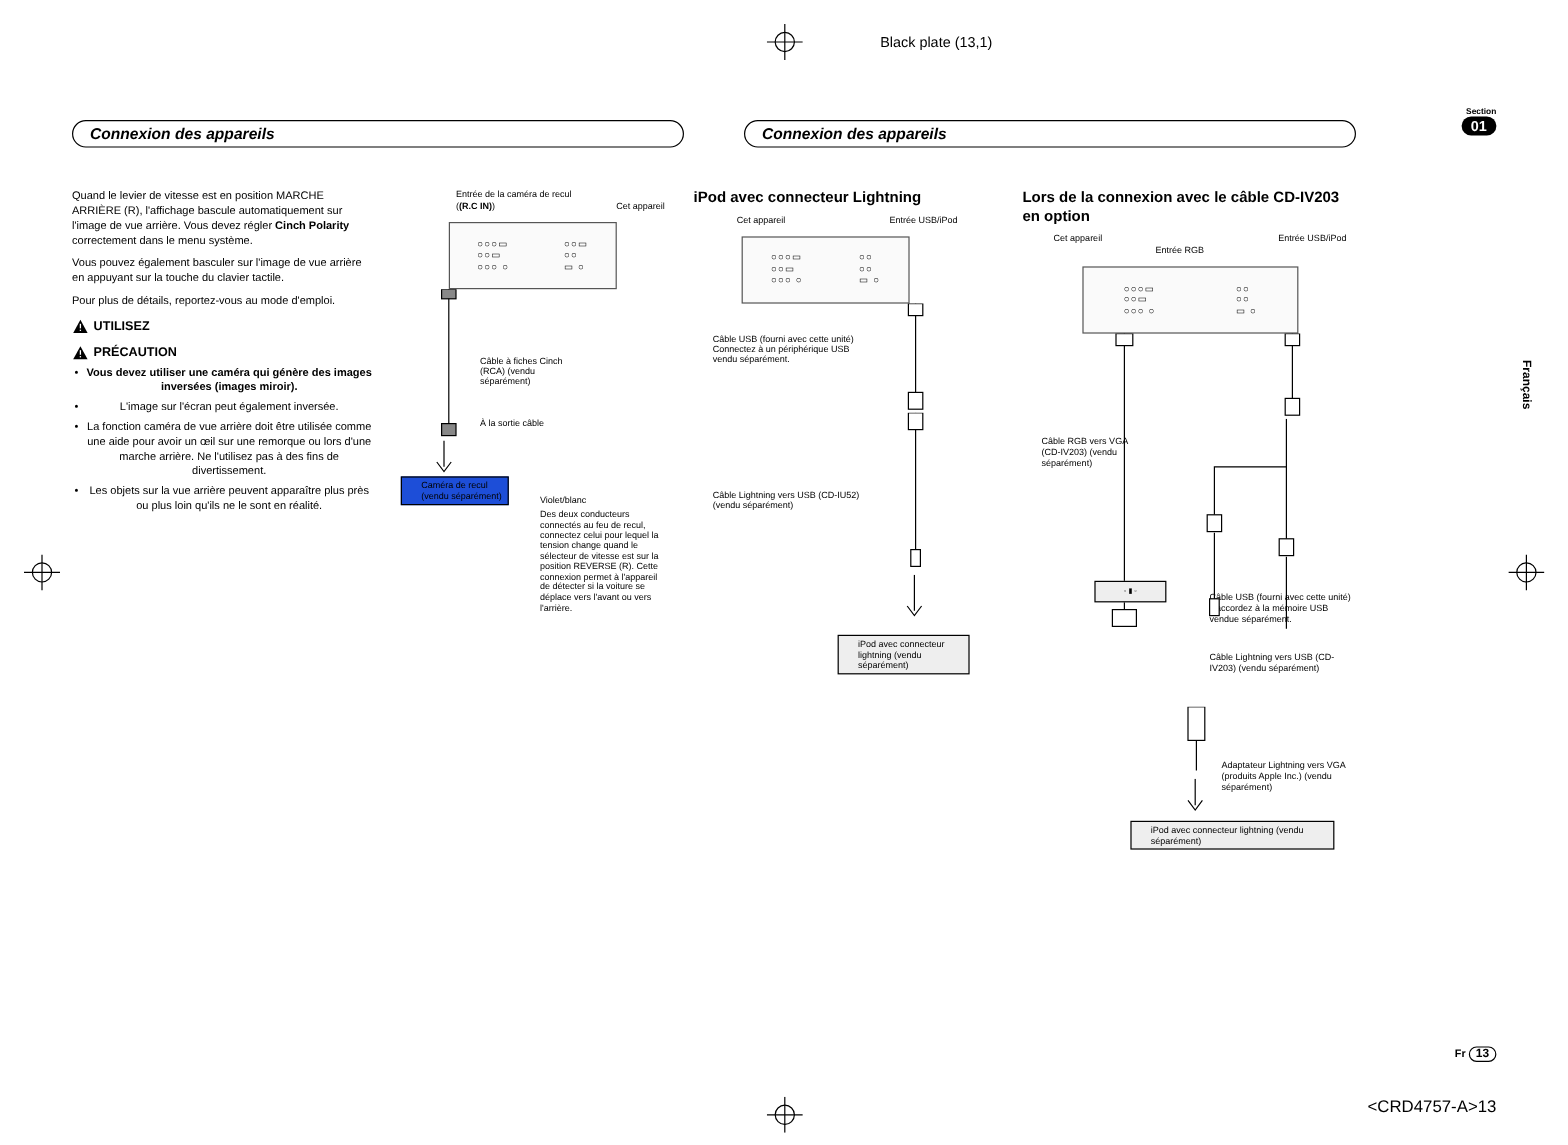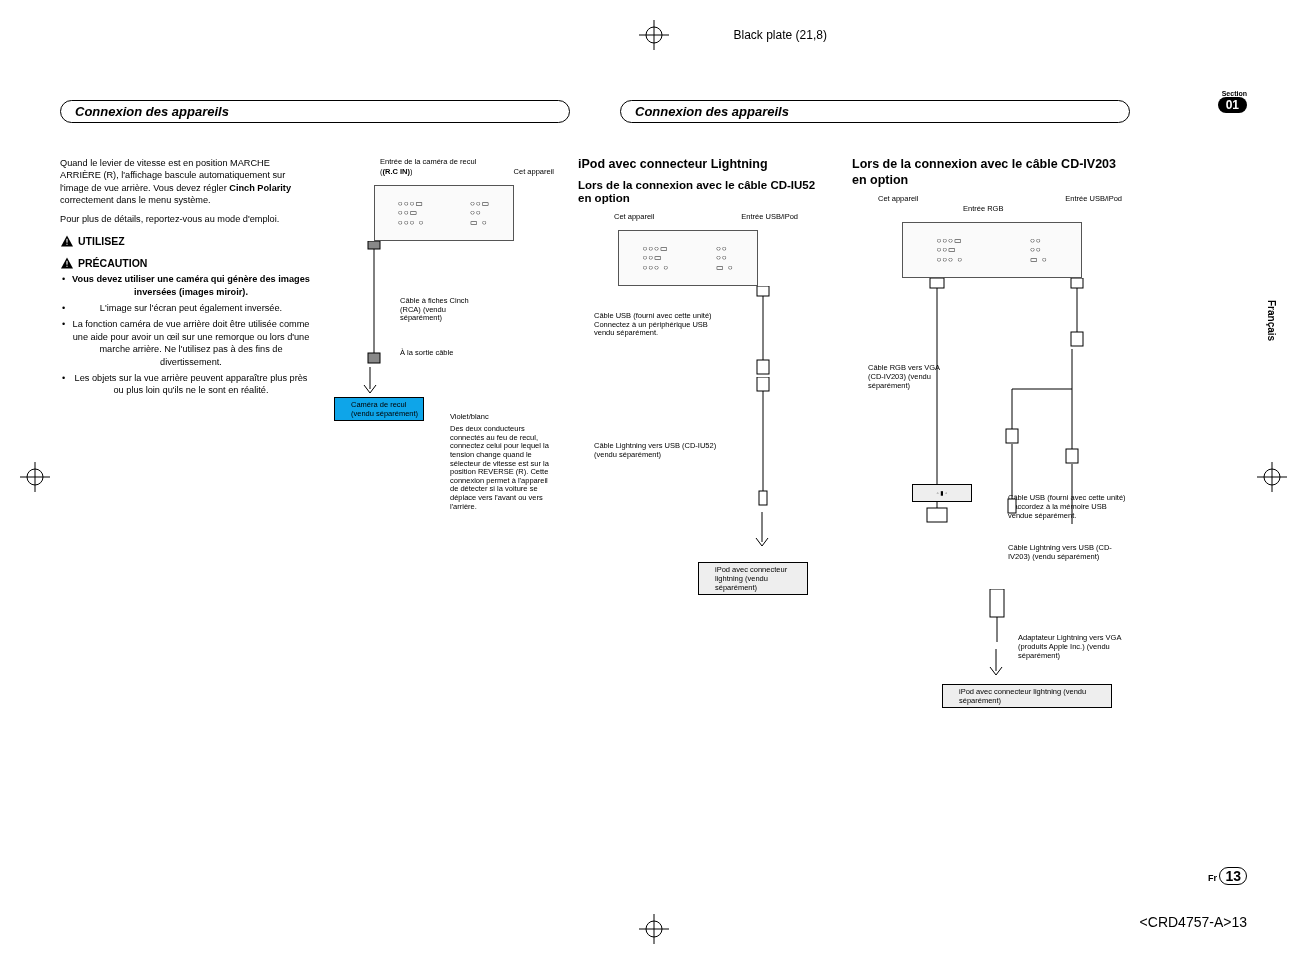--- a/index.html
+++ b/index.html
@@ -30,29 +30,29 @@
   ul li::before { content: "•"; position: absolute; left: 2px; top: 0; }
   .diagram { border: none; position: relative; font-size: 7.5px; line-height: 1.2; }
   .d-box { border: 1px solid #000; padding: 2px 4px; display: inline-block; background: #fff; }
   .unit { width: 140px; height: 56px; border: 1px solid #555; background: #fafafa; position: relative; display:flex; align-items:center; justify-content:space-around; }
   .port-dots { display: inline-block; font-size: 8px; letter-spacing: 1px; }
   .small { font-size: 7.5px; line-height: 1.2; padding-left: 16px; }
   .vtab { position: absolute; right: 30px; top: 300px; writing-mode: vertical-rl; font-weight: bold; font-size: 10px; }
   .cropmark { position: absolute; width: 30px; height: 30px; }
   .footer { position: absolute; bottom: 24px; right: 60px; font-size: 14px; }
   .footer-pg { position: absolute; bottom: 70px; right: 60px; font-size: 9px; font-weight:bold; }
-  .footer-pg .circ { border: 1px solid #000; border-radius: 10px; padding: 0 5px; font-size:14px;margin-top:47px; }
+  .footer-pg .circ { border: 1px solid #000; border-radius: 10px; padding: 0 5px; font-size:10px;margin-top:47px; }
   .lbl-line { position:absolute; font-size:7.5px; line-height:1.15; }
 </style>
 </head>
 <body>
 
 <div class="page">
 
-  <div class="plate">Black plate (21,8)</div>
+  <div class="plate">Black plate (13,1)</div>
 
   <svg class="cropmark" style="top:20px;left:50%;margin-left:-15px">
       <circle cx="15" cy="15" r="8" fill="none" stroke="#000"></circle>
       <line x1="15" y1="0" x2="15" y2="30" stroke="#000"></line>
       <line x1="0" y1="15" x2="30" y2="15" stroke="#000"></line>
     </svg>
   <svg class="cropmark" style="bottom:10px;left:50%;margin-left:-15px">
       <circle cx="15" cy="15" r="8" fill="none" stroke="#000"></circle>
       <line x1="15" y1="0" x2="15" y2="30" stroke="#000"></line>
       <line x1="0" y1="15" x2="30" y2="15" stroke="#000"></line>
@@ -78,20 +78,21 @@
     <div class="lbl">Section</div>
     <div class="num">01</div>
   </div>
 
   <div class="vtab">Français</div>
 
   <div class="cols">
 
     <div class="col col1">
       <p><span>Quand le levier de vitesse est en position MARCHE ARRIÈRE (R), l'affichage bascule automatiquement sur l'image de vue arrière. Vous devez régler </span><b>Cinch Polarity</b><span> correctement dans le menu système.</span></p>
+      <p>Vous pouvez également basculer sur l'image de vue arrière en appuyant sur la touche du clavier tactile.</p>
       <p>Pour plus de détails, reportez-vous au mode d'emploi.</p>
 
       <div class="warn-row">
         <svg class="warn-icon" viewBox="0 0 24 22">
             <path d="M12 1 L23 21 L1 21 Z" fill="#000"></path>
             <rect x="11" y="7" width="2" height="7" fill="#fff"></rect>
             <rect x="11" y="16" width="2" height="2" fill="#fff"></rect>
           </svg>
         <span class="warn-title">UTILISEZ</span>
       </div>
@@ -123,28 +124,27 @@
       <svg style="position:absolute;top:84px;left:20px;" width="40" height="130">
           <path d="M20 0 v120" stroke="#000" fill="none"></path>
           <rect x="14" y="0" width="12" height="8" fill="#888" stroke="#000"></rect>
           <rect x="14" y="112" width="12" height="10" fill="#888" stroke="#000"></rect>
         </svg>
       <div class="small lbl-line" style="top:140px;left:50px;width:90px;">Câble à fiches Cinch (RCA) (vendu séparément)</div>
       <div class="small lbl-line" style="top:192px;left:50px;">À la sortie câble</div>
       <svg style="position:absolute;top:210px;left:28px;" width="16" height="30">
           <path d="M8 0 v22 M2 18 l6 8 l6 -8" stroke="#000" fill="none"></path>
         </svg>
-      <div class="d-box small" style="position:absolute;top:240px;left:0;width:90px;background:#0ea5e9;">Caméra de recul (vendu séparément)</div>
+      <div class="d-box small" style="position:absolute;top:240px;left:0;width:90px;background:#1d4ed8;">Caméra de recul (vendu séparément)</div>
       <div class="small lbl-line" style="top:256px;left:100px;">Violet/blanc</div>
       <div class="small lbl-line" style="top:268px;left:100px;width:120px;">Des deux conducteurs connectés au feu de recul, connectez celui pour lequel la tension change quand le sélecteur de vitesse est sur la position REVERSE (R). Cette connexion permet à l'appareil de détecter si la voiture se déplace vers l'avant ou vers l'arrière.</div>
     </div>
 
     <div class="col col3">
       <h3>iPod avec connecteur Lightning</h3>
-      <h4>Lors de la connexion avec le câble CD-IU52 en option</h4>
       <div class="diagram" style="position:relative;height:460px;">
         <div class="small" style="position:absolute;top:0;left:20px;">Cet appareil</div>
         <div class="small" style="position:absolute;top:0;right:30px;">Entrée USB/iPod</div>
         <div class="unit" style="position:absolute;top:18px;left:40px;">
           <span class="port-dots">○○○▭<br>○○▭<br>○○○ ○</span>
           <span class="port-dots">○○<br>○○<br>▭ ○</span>
         </div>
         <svg style="position:absolute;top:74px;left:170px;" width="30" height="90">
             <path d="M15 0 v80" stroke="#000" fill="none"></path>
             <rect x="9" y="0" width="12" height="10" fill="#fff" stroke="#000"></rect>

